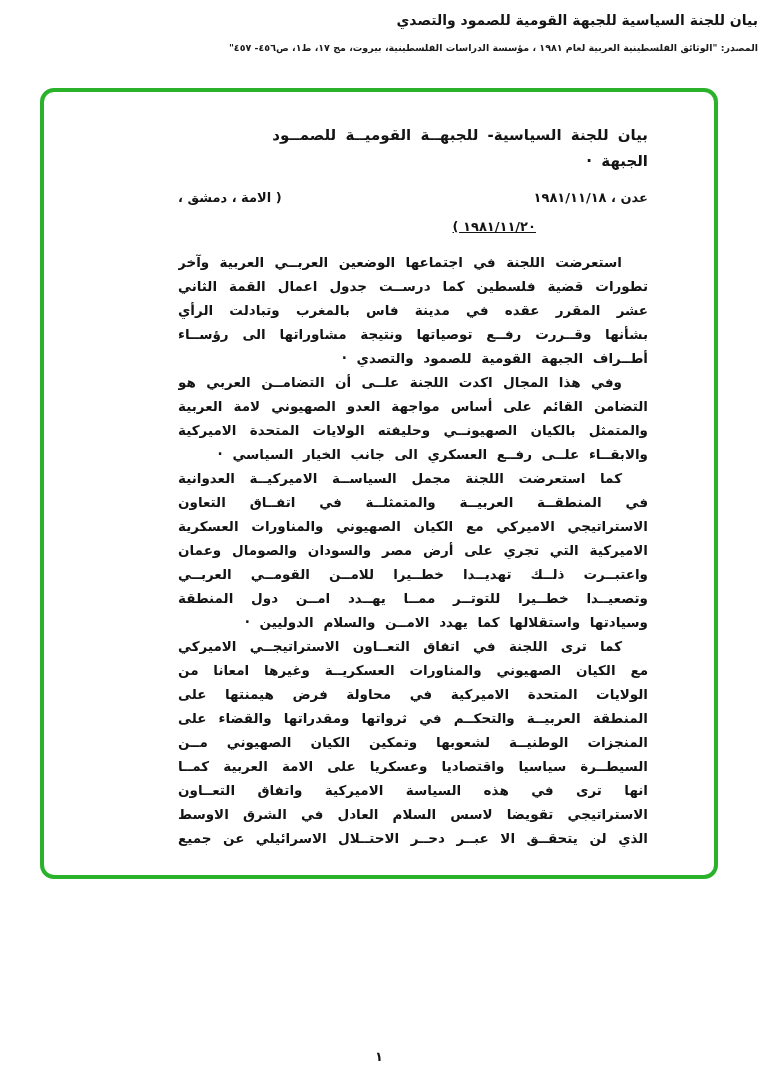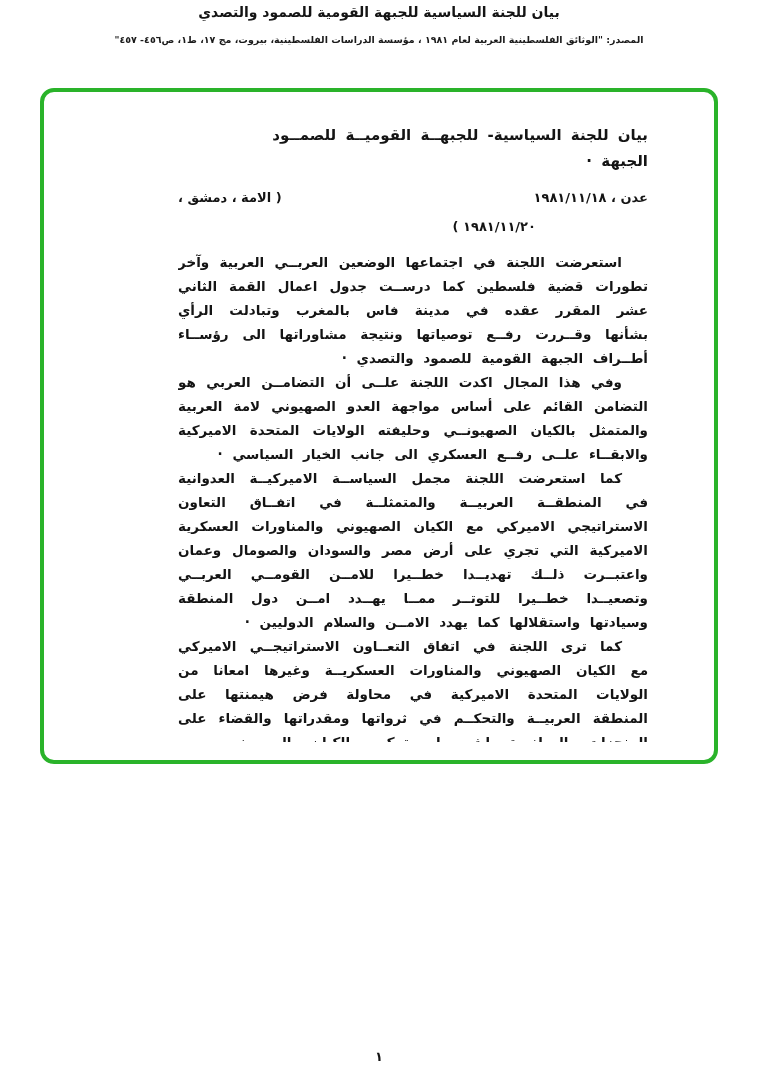--- a/index.html
+++ b/index.html
@@ -18,41 +18,40 @@
   }
   .page {
     position: relative;
     width: 758px;
     height: 1078px;
     overflow: hidden;
     background: var(--page-bg);
   }
   .page-header {
     direction: rtl;
-    text-align: center;
-    padding-top: 4px;
+    padding-top: 12px;
   }
   .header-title {
     font-size: 14px;
     font-weight: bold;
     margin: 0;
     letter-spacing: 0.2px;
   }
   .source-line {
     font-size: 9.5px;
     font-weight: bold;
     margin-top: 14px;
     color: #1a1a1a;
   }
   .frame {
     position: absolute;
     left: 40px;
     top: 88px;
     width: 678px;
-    height: 676px;
+    height: 791px;
     border: 4px solid var(--border-green);
     border-radius: 14px;
     background: var(--page-bg);
   }
   .content {
     direction: rtl;
     position: absolute;
     top: 30px;
     right: 66px;
     left: 134px;
@@ -73,20 +72,21 @@
     line-height: 20px;
   }
   .dateline-row1 {
     display: flex;
     justify-content: space-between;
   }
   .dateline-row2 {
     margin-top: 9px;
     text-align: right;
     padding-right: 112px;
+    text-decoration: underline;
   }
   .body-text {
     margin-top: 13px;
   }
   .body-text p {
     margin: 0;
     font-size: 13.5px;
     font-weight: bold;
     line-height: 24px;
     text-align: justify;

